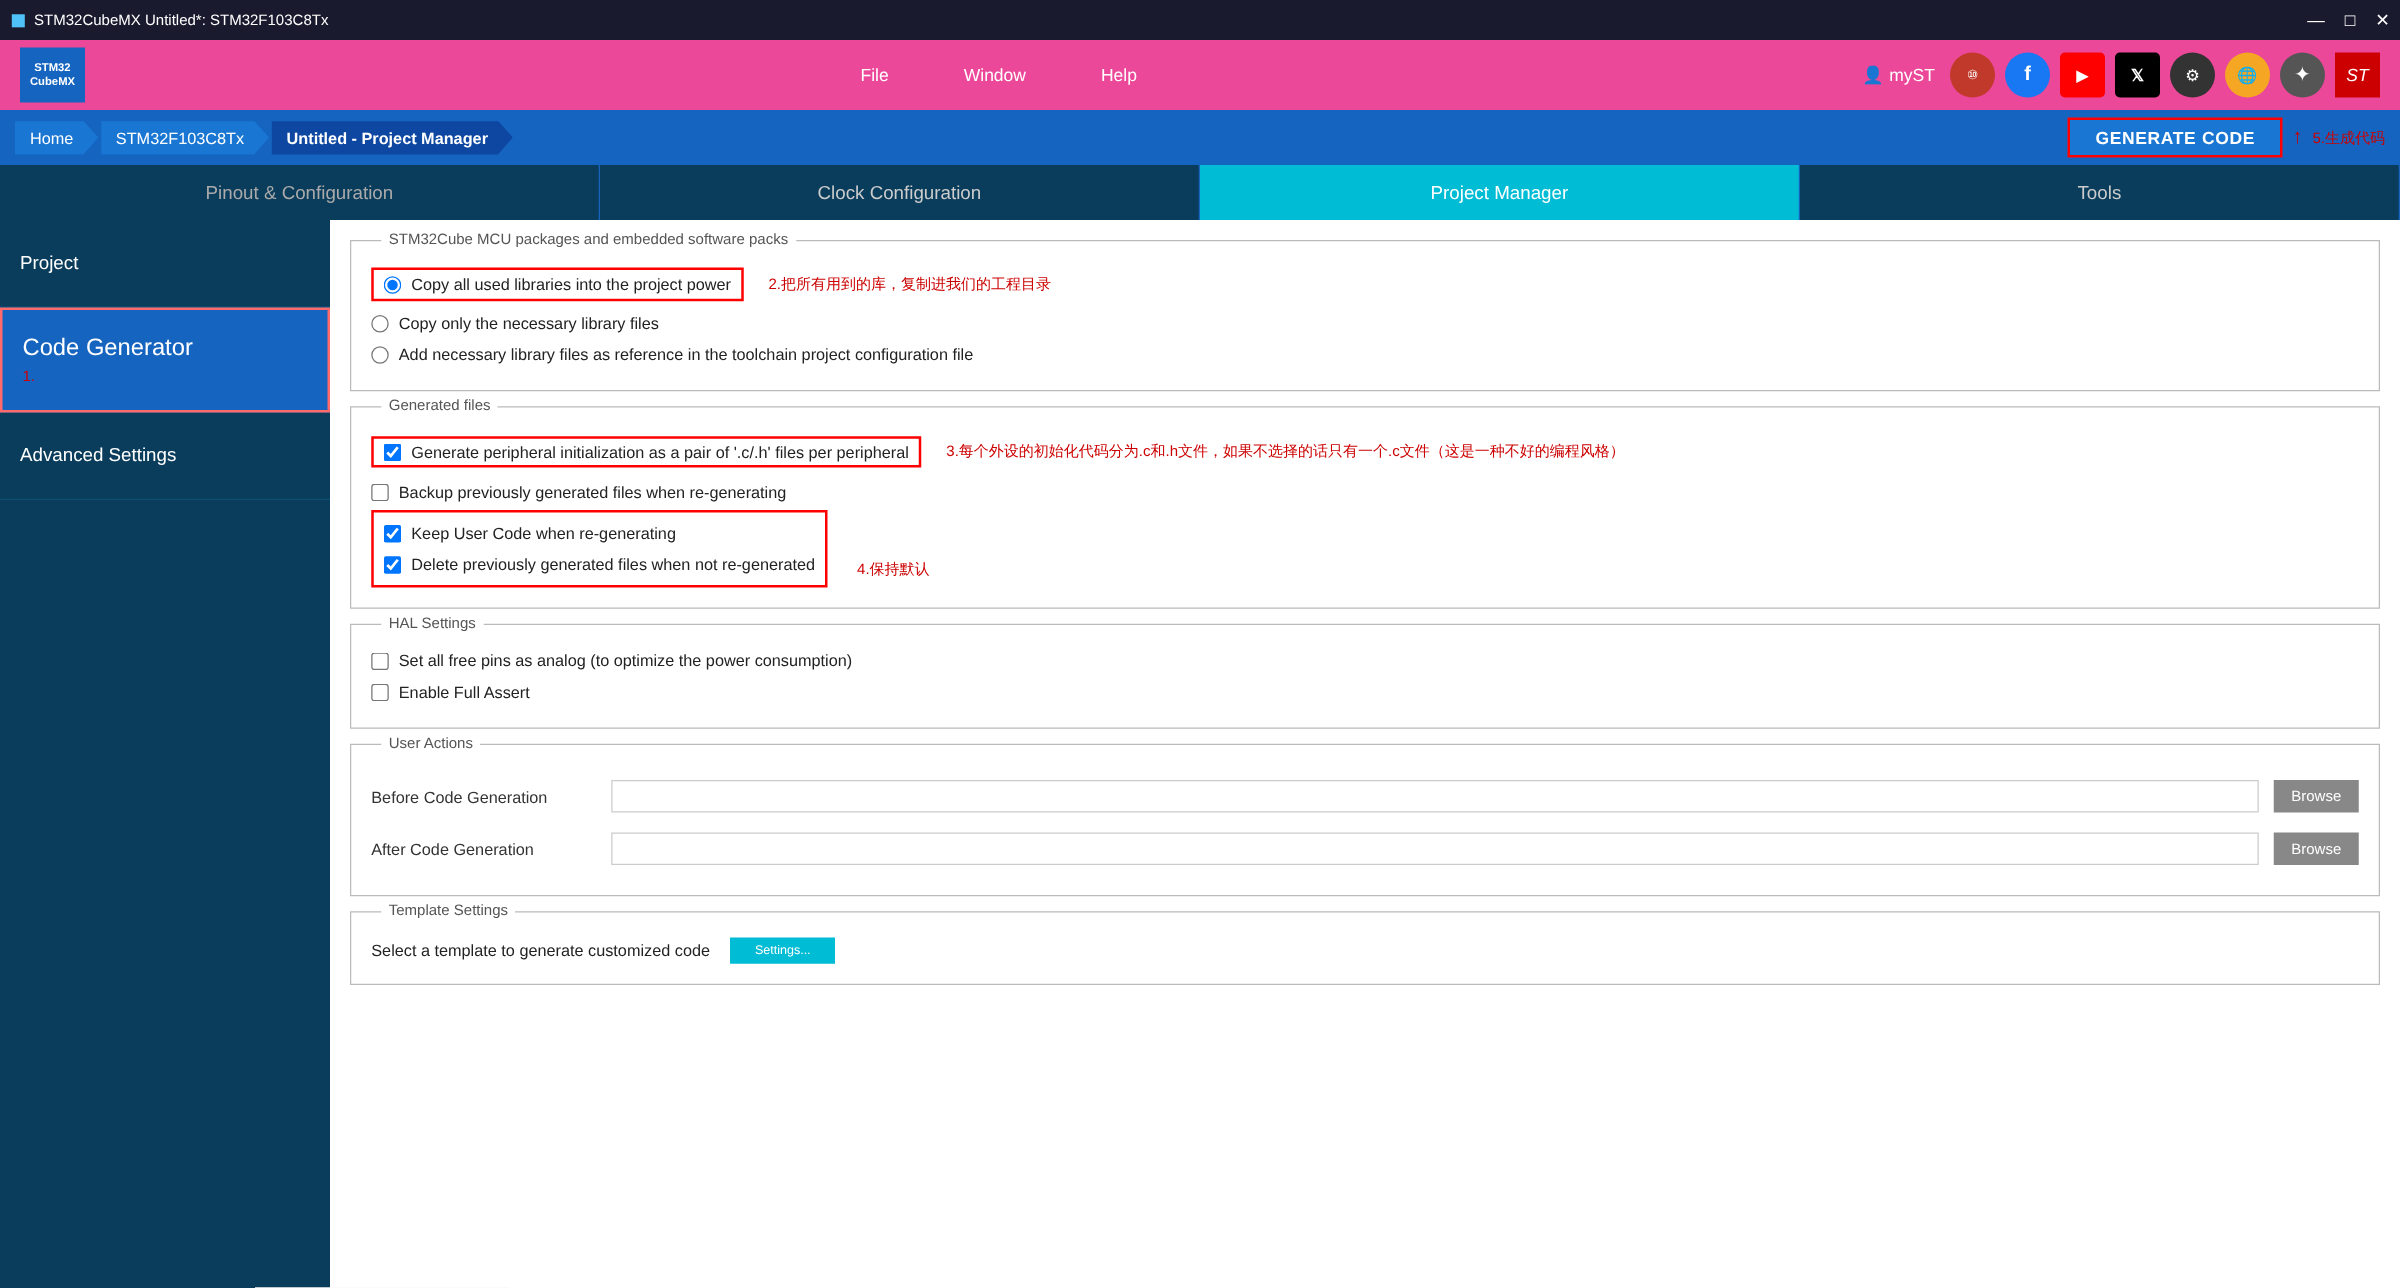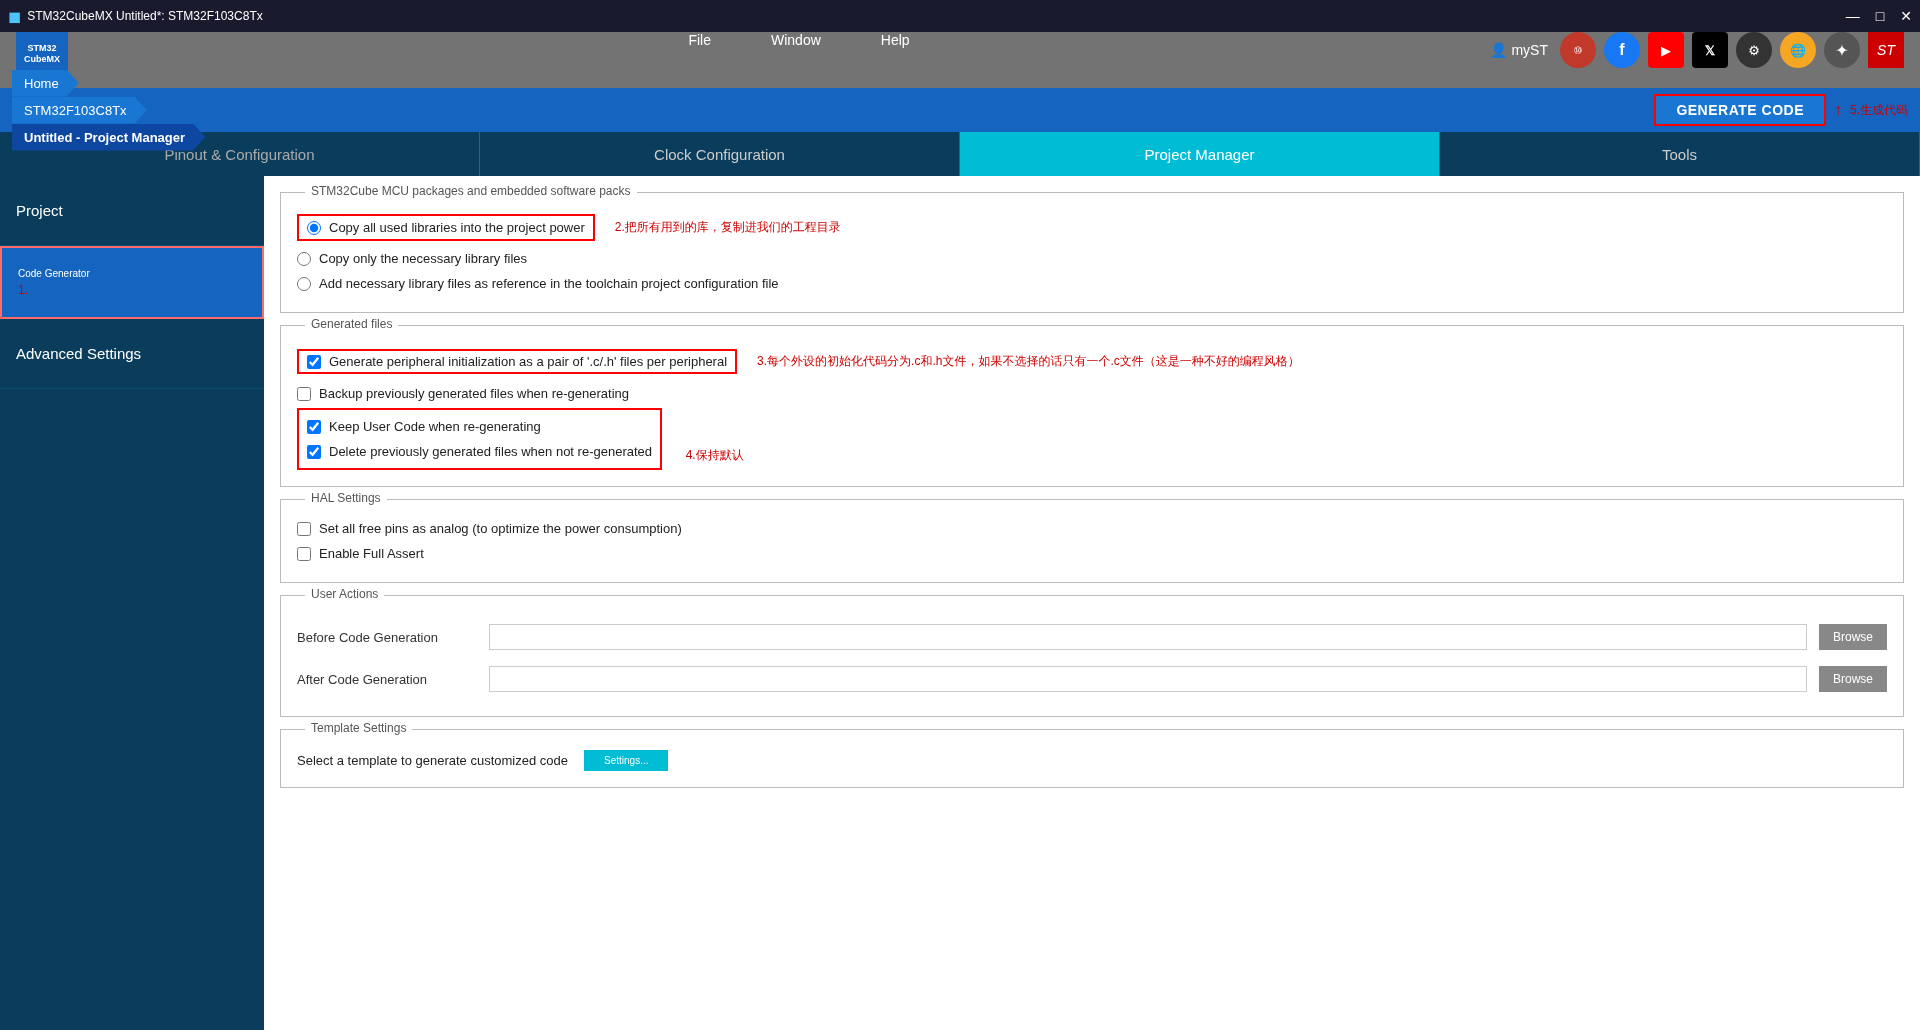--- a/index.html
+++ b/index.html
@@ -15,25 +15,25 @@
       justify-content: space-between;
       padding: 0 8px;
       font-size: 12px;
     }
     .title-bar-left { display: flex; align-items: center; gap: 6px; }
     .title-bar-right { display: flex; gap: 16px; }
     .title-bar-btn { cursor: pointer; font-size: 14px; }
 
     
     .menu-bar {
-      background: #737373;
+      background: #ec4899;
       color: #fff;
       height: 56px;
       display: flex;
-      align-items: flex-start;
+      align-items: center;
       padding: 0 16px;
       gap: 0;
     }
     .menu-logo { display: flex; align-items: center; gap: 8px; margin-right: 40px; }
     .logo-box { width: 52px; height: 44px; background: #1565c0; display: flex; align-items: center; justify-content: center; }
     .logo-text { font-size: 9px; color: #fff; font-weight: bold; line-height: 1.2; text-align: center; }
     .menu-items { display: flex; gap: 60px; flex: 1; justify-content: center; }
     .menu-item { color: #fff; cursor: pointer; font-size: 14px; }
     .menu-right { display: flex; align-items: center; gap: 12px; }
     .myst-btn { display: flex; align-items: center; gap: 4px; color: #fff; font-size: 14px; cursor: pointer; }
@@ -49,21 +49,21 @@
     
     .breadcrumb {
       background: #1565c0;
       height: 44px;
       display: flex;
       align-items: center;
       padding: 0 12px;
       gap: 0;
       justify-content: space-between;
     }
-    .breadcrumb-items { display: flex; align-items: flex-start; flex-direction: column; }
+    .breadcrumb-items { display: flex; align-items: center; }
     .breadcrumb-item {
       background: #1976d2;
       color: #fff;
       padding: 6px 20px 6px 12px;
       font-size: 13px;
       position: relative;
       margin-right: 2px;
       clip-path: polygon(0 0, calc(100% - 12px) 0, 100% 50%, calc(100% - 12px) 100%, 0 100%);
       cursor: pointer;
     }
@@ -314,21 +314,21 @@
   </div>
 </div>
 
 <div class="main-layout">
 
   <div class="sidebar">
     <div class="sidebar-item">
       <span>Project</span>
     </div>
     <div class="sidebar-item code-gen-active" style="flex-direction:column; align-items:flex-start; gap:4px;">
-      <span style="font-size:10px;">Code Generator</span>
+      <span style="font-size:19px;">Code Generator</span>
       <span class="annotation" style="margin-left:0;">1.</span>
     </div>
     <div class="sidebar-item">
       <span>Advanced Settings</span>
     </div>
   </div>
 
   <div class="content-area">
 
     <div class="section" style="margin-top:16px;">

